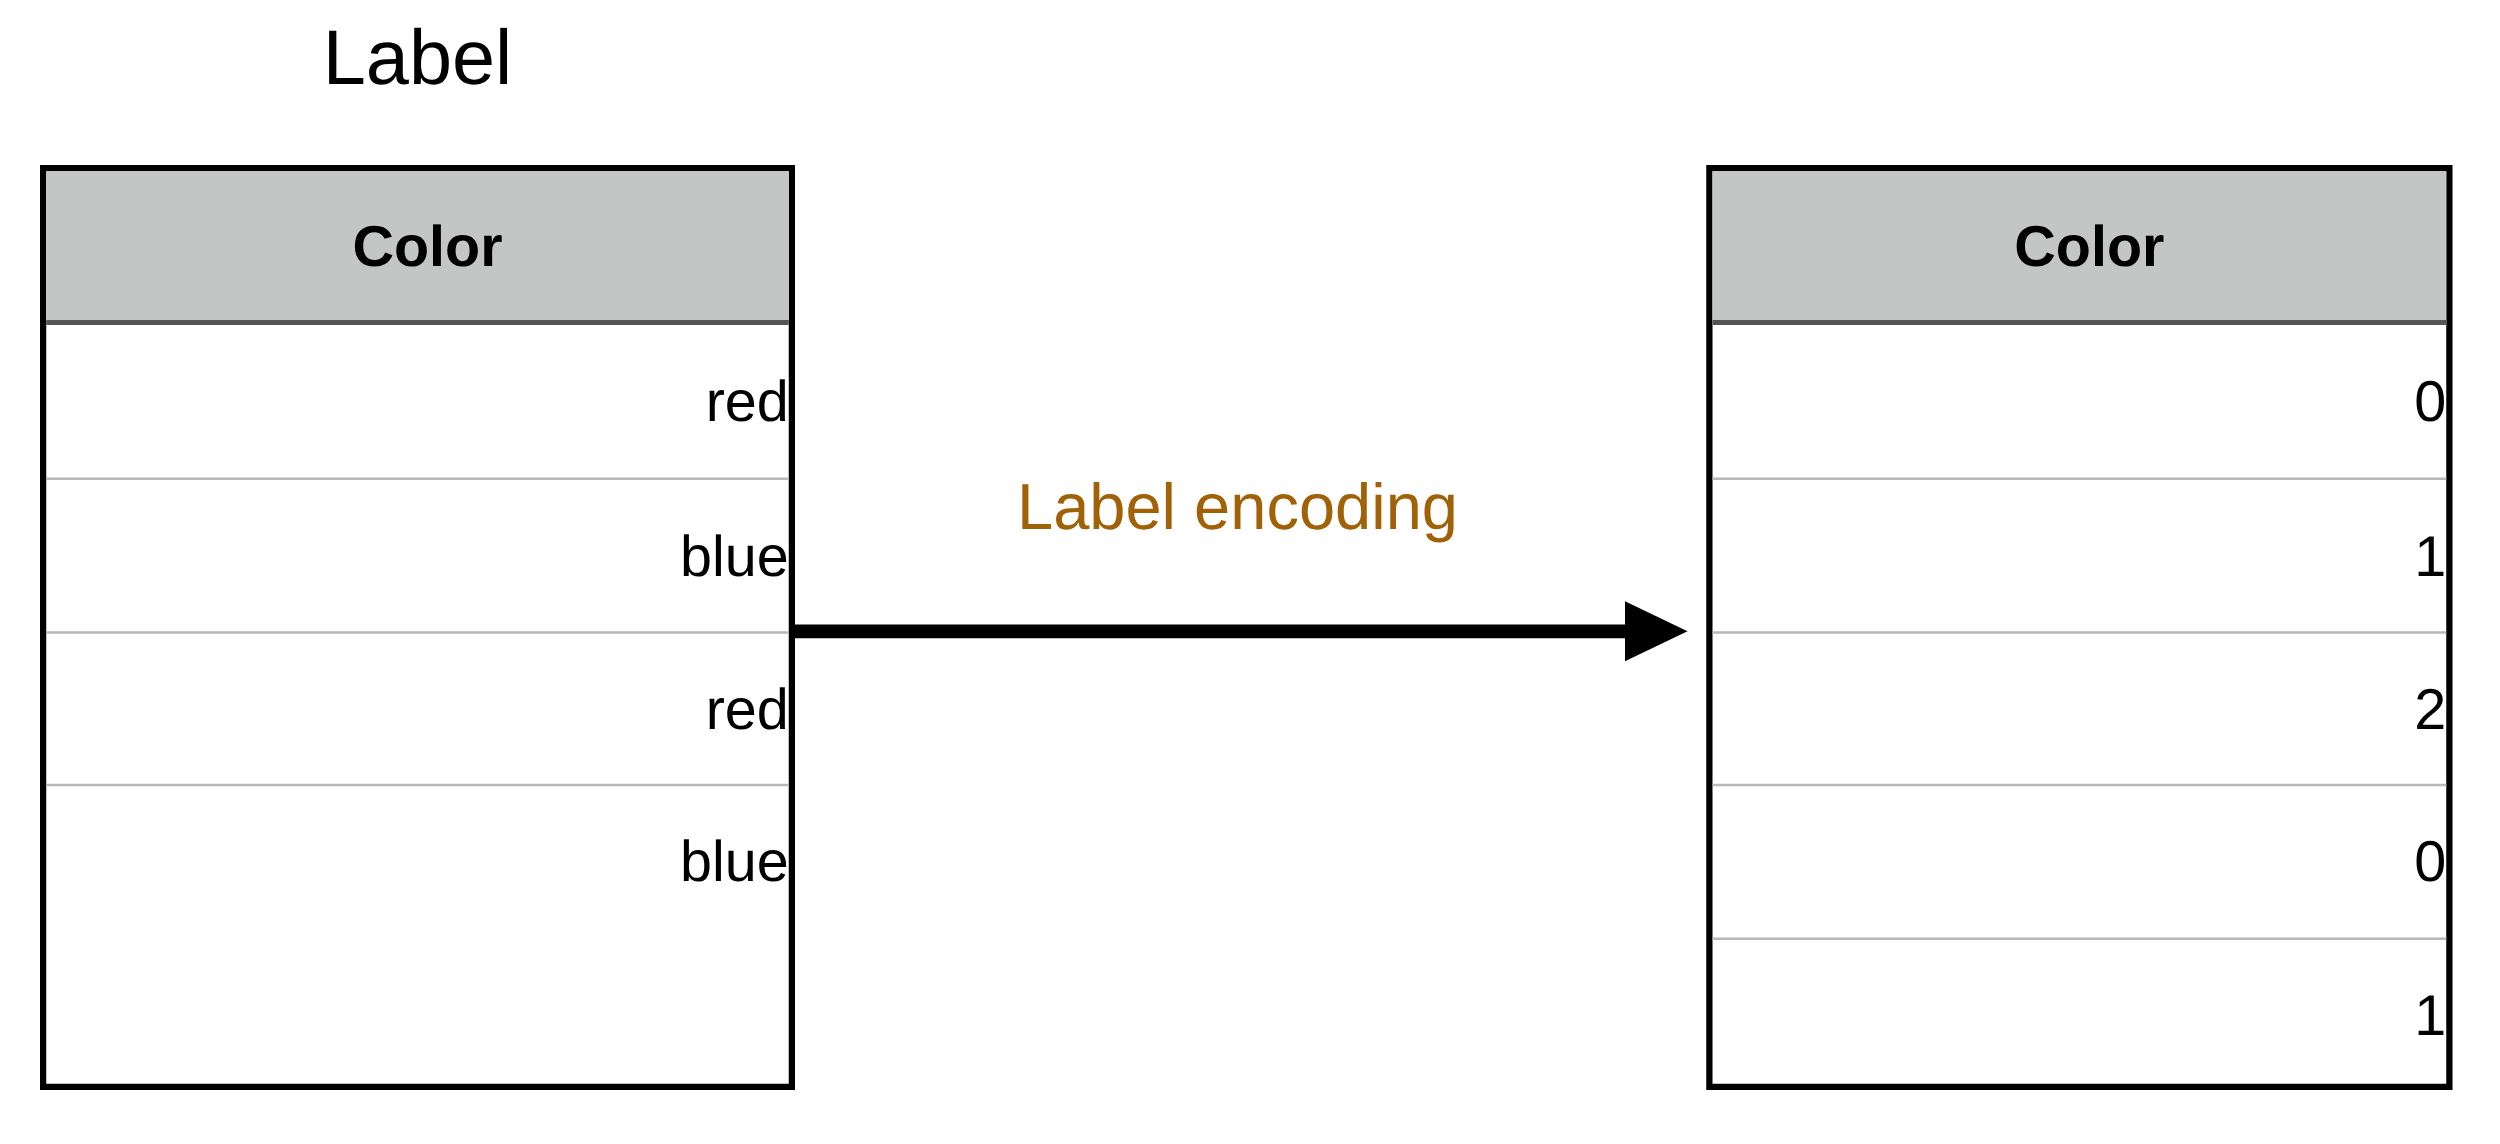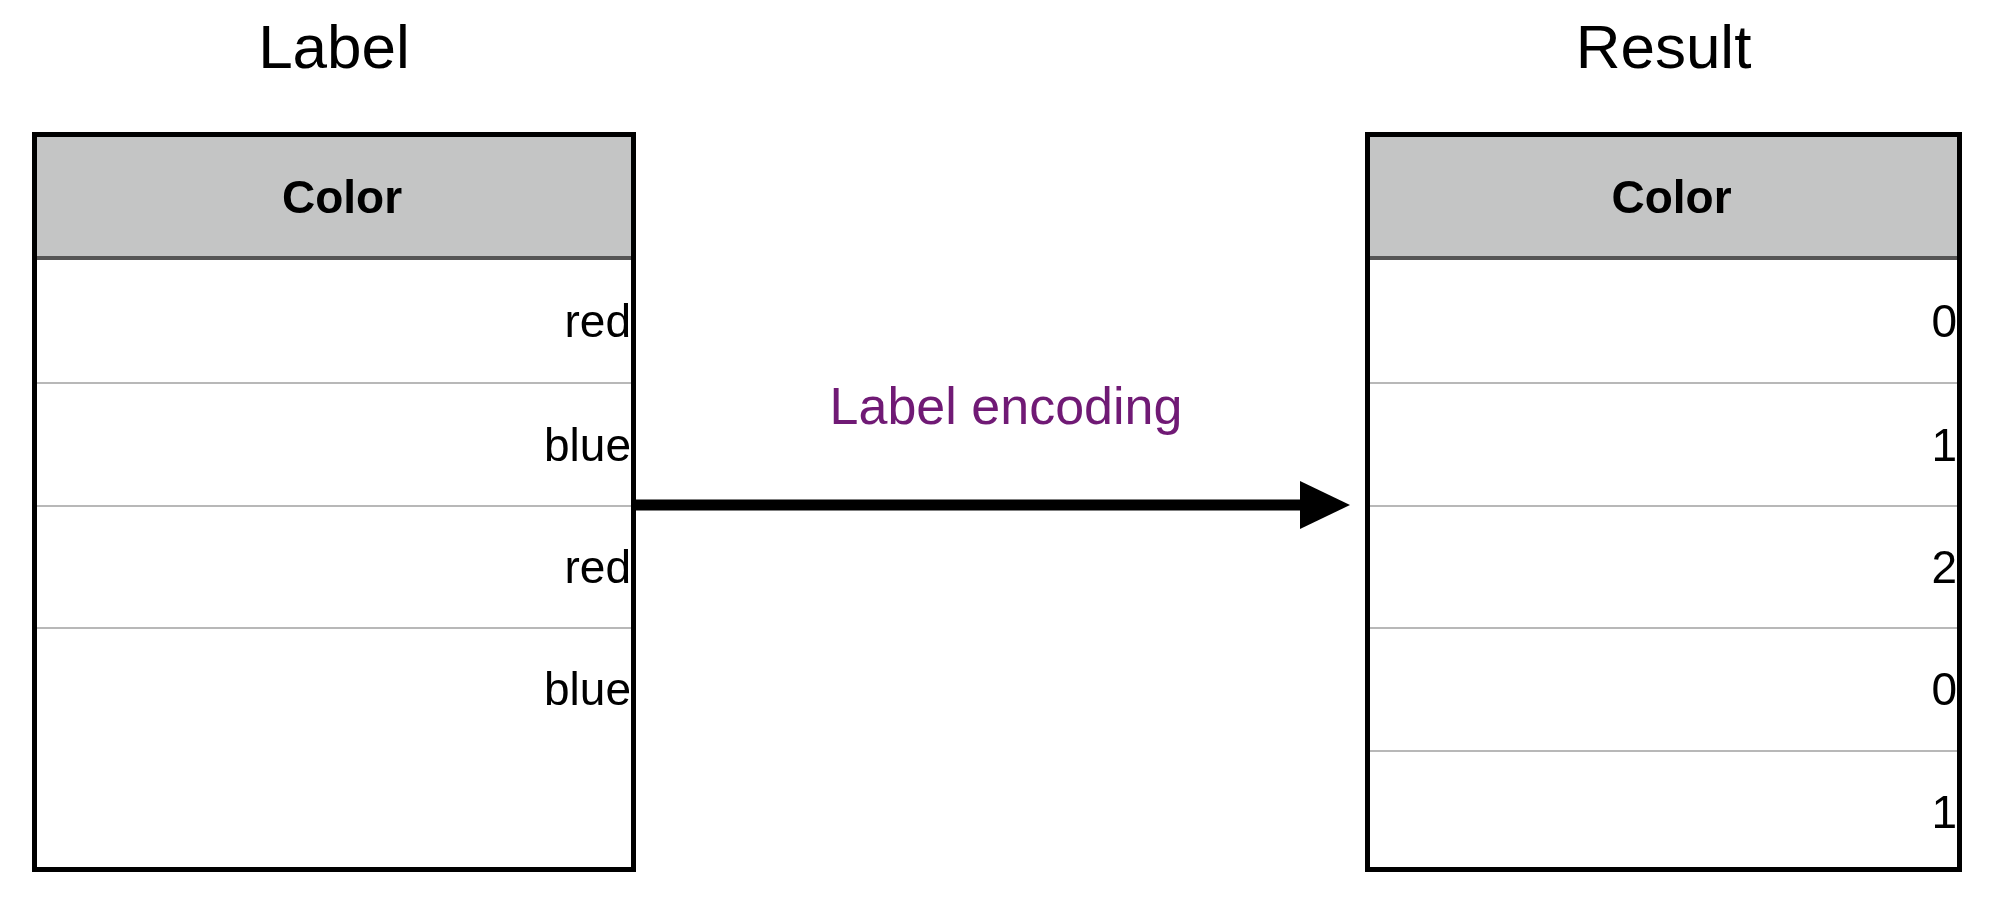--- a/index.html
+++ b/index.html
@@ -85,27 +85,27 @@
   
   #connector {
     position: absolute;
     left: 600px;
     top: 380px;
     width: 780px;
     height: 190px;
   }
   #connector-label {
     position: absolute;
-    left: 16px;
+    left: 0px;
     top: 0px;
     width: 780px;
     text-align: center;
     font-size: 52px;
     line-height: 1;
-    color: #701a75;
+    color: #a16207;
     white-space: nowrap;
   }
   #arrow-svg {
     position: absolute;
     left: 0px;
     top: 0px;
   }
 </style>
 </head>
 <body>
@@ -138,21 +138,20 @@
 
   <div id="connector">
     <div id="connector-label">Label encoding</div>
 
     <svg id="arrow-svg" width="780" height="190" viewBox="0 0 780 190">
       <line x1="33" y1="125" x2="704" y2="125" stroke="#000000" stroke-width="11"></line>
       <polygon points="700,101 750,125 700,149" fill="#000000"></polygon>
     </svg>
   </div>
 
-  <div class="panel-title" id="title-result">Result</div>
 
   <div class="data-table" id="table-result">
 
     <div class="table-header">
       <span class="header-text">Color</span>
     </div>
 
     <div class="table-body">
       <div class="table-row">
         <span class="cell-text">0</span>

